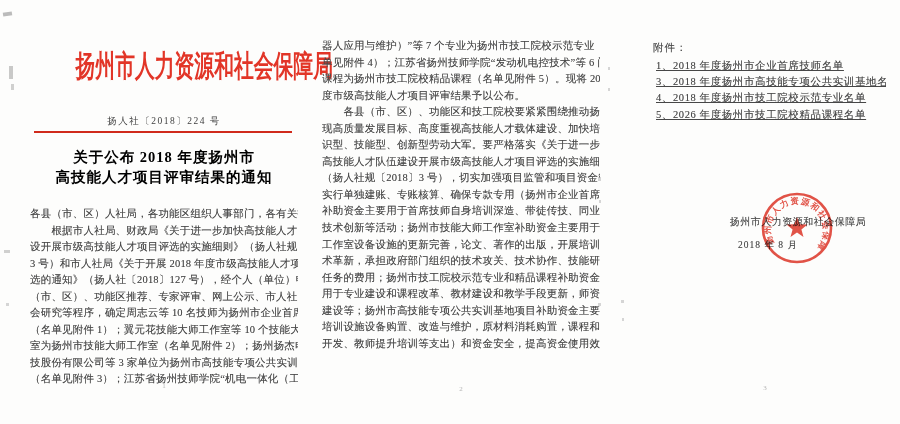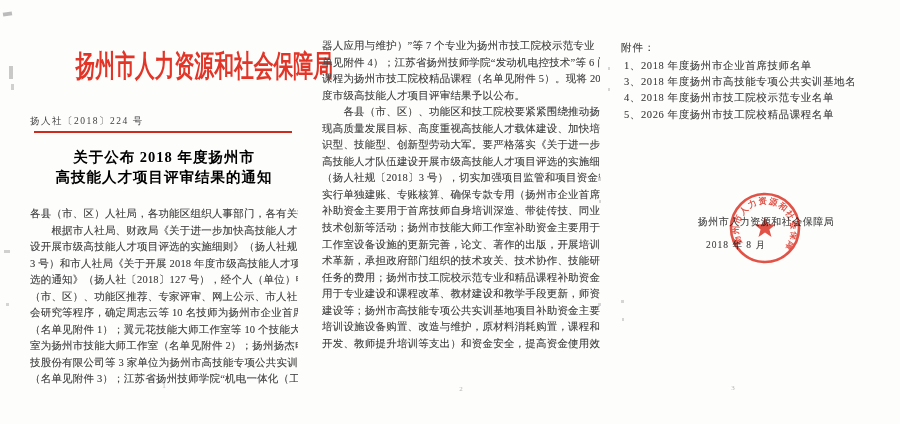--- a/index.html
+++ b/index.html
@@ -4,32 +4,32 @@
 <style>
   html,body{margin:0;padding:0;}
   body{
     width:900px;height:424px;position:relative;overflow:hidden;
     background:#fdfdfc;
     font-family:"Liberation Serif","DejaVu Serif",serif;
   }
   .page{position:absolute;top:0;height:424px;}
   #page1{left:30px;width:268px;}
   #page2{left:322px;width:278px;}
-  #page3{left:608px;width:250px;}
+  #page3{left:640px;width:250px;}
 
   .agency-header{
     position:absolute;top:50px;left:0;width:100%;
     text-align:center;font-weight:bold;font-size:30px;line-height:32px;
     color:#e23527;white-space:nowrap;
     transform:scaleX(0.66);transform-origin:50% 50%;
     letter-spacing:0px;
   }
   .doc-number{
     position:absolute;top:115px;left:0;width:100%;
-    text-align:left;font-size:9.5px;color:#3e3e3e;letter-spacing:1.5px;
+    text-align:center;font-size:9.5px;color:#3e3e3e;letter-spacing:1.5px;
   }
   .red-rule{
     position:absolute;top:131px;left:4px;width:258px;height:2px;
     background:#d02a1c;
   }
   .doc-title{
     position:absolute;left:0;width:100%;text-align:center;
     font-weight:bold;font-size:14.5px;color:#000000;letter-spacing:1px;
     white-space:nowrap;
   }
@@ -47,20 +47,21 @@
 
   .attach-label{
     position:absolute;top:41px;left:13px;font-size:10.5px;color:#474747;
     letter-spacing:1px;text-shadow:0 0 0.6px rgba(90,90,90,.5);
   }
   #attach-list{position:absolute;top:58px;left:16px;width:230px;}
   .aline{
     height:16.2px;line-height:16.2px;font-size:10.5px;color:#474747;
     white-space:nowrap;overflow:hidden;letter-spacing:0.6px;
     text-shadow:0 0 0.6px rgba(90,90,90,.5);
+    text-decoration:underline;
   }
 
   .issuer{
     position:absolute;top:215px;left:86px;width:144px;text-align:center;
     font-size:10px;color:#4a4a4a;letter-spacing:0.5px;white-space:nowrap;
     text-shadow:0 0 0.6px rgba(90,90,90,.5);
   }
   .issue-date{
     position:absolute;top:239px;left:98px;width:120px;text-align:left;
     font-size:9.5px;color:#4a4a4a;letter-spacing:1px;white-space:nowrap;

